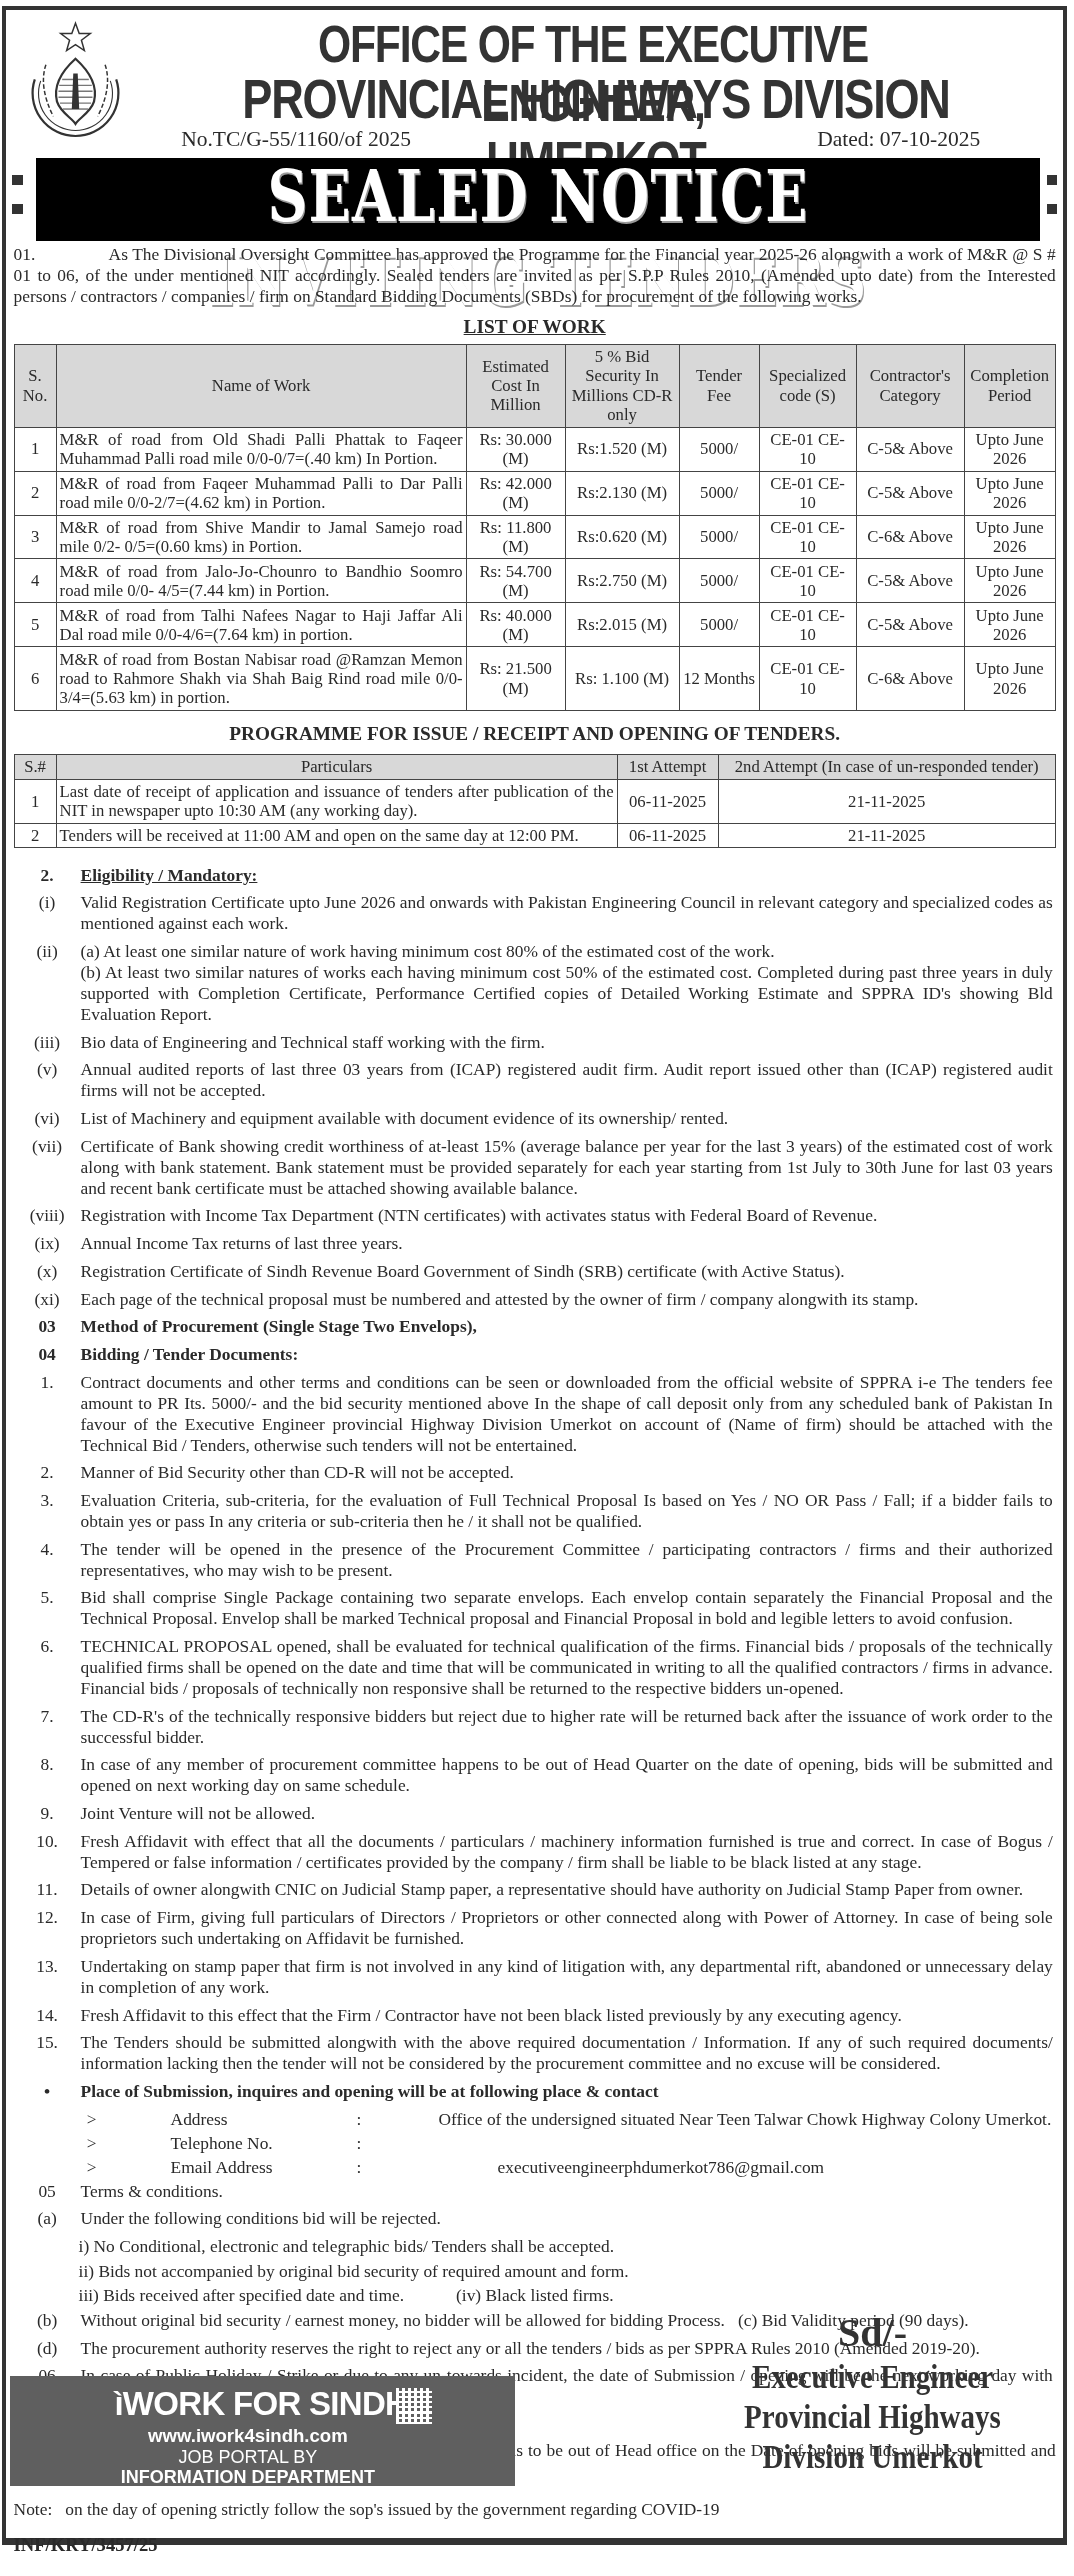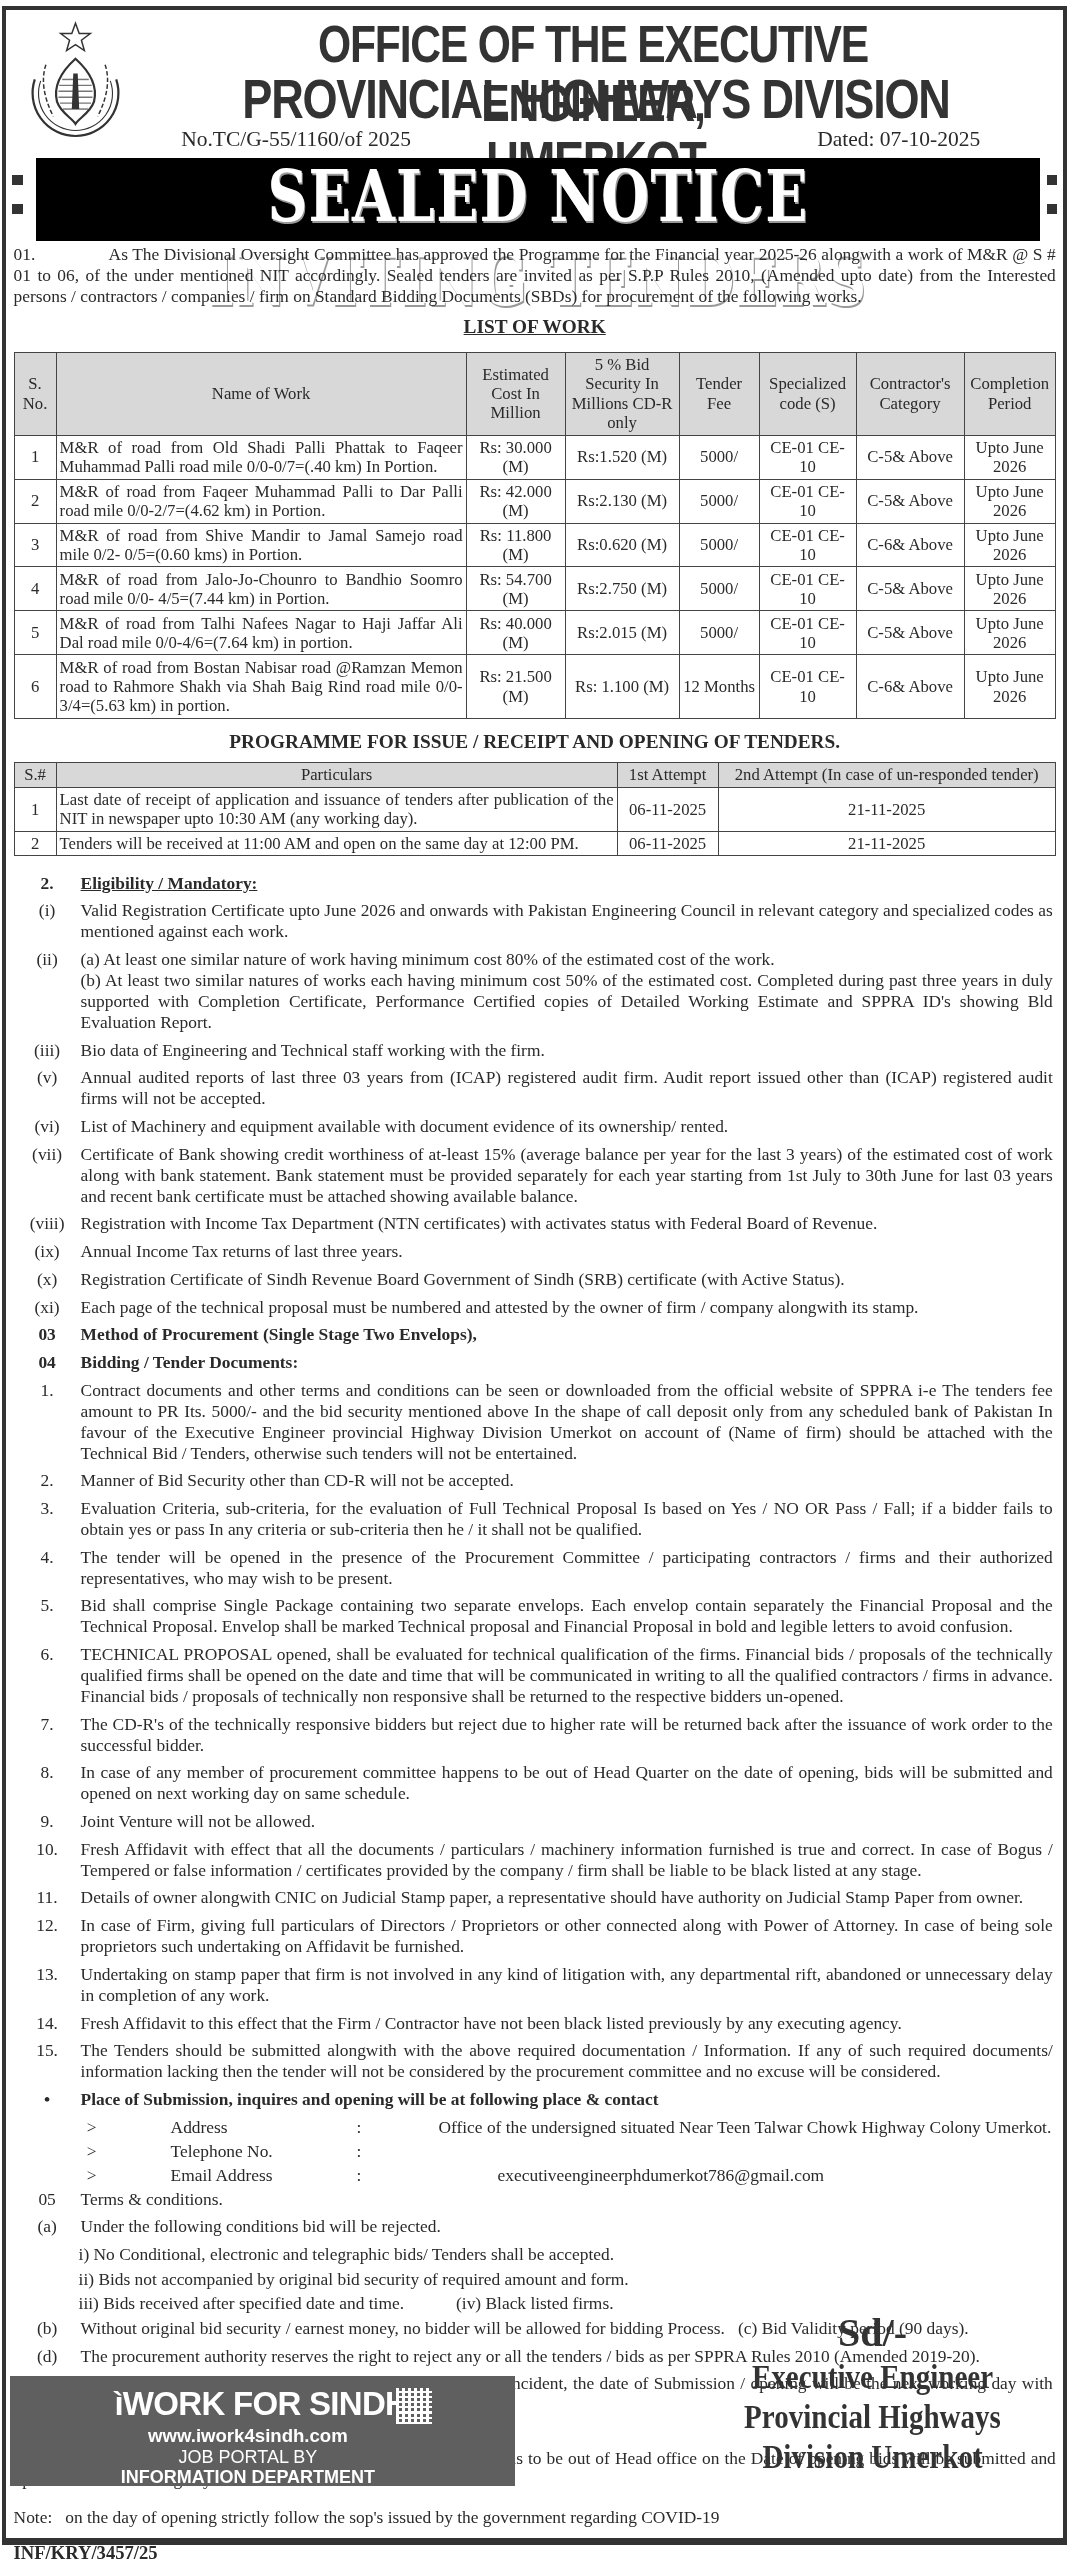--- a/index.html
+++ b/index.html
@@ -11,21 +11,21 @@
   .t1{top:4.5px;font-size:52px;line-height:59px;}
   .t2{top:58px;font-size:55px;line-height:62px;left:111px;width:958px;}
   .refno{position:absolute;left:175px;top:117px;font-size:21.5px;}
   .dated{position:absolute;left:811px;top:117px;font-size:21.5px;}
   .banner{position:absolute;left:30px;top:148px;width:1004px;height:83px;background:#000000;}
   .banner .txt{position:absolute;left:0;right:0;top:-4.5px;text-align:center;font-family:"DejaVu Serif",serif;font-weight:bold;color:#fff;font-size:71px;letter-spacing:1.5px;transform:scaleX(0.78);transform-origin:center;text-shadow:1.5px 1.5px 0 #999;}
   .sq{position:absolute;width:10.4px;height:10.4px;background:#333;}
   .body{position:absolute;left:7.4px;right:7.4px;top:234px;font-size:17.4px;line-height:21px;}
   .intro{text-indent:0;margin:0;text-align:justify;}
   .intro .num{display:inline-block;width:95px;}
-  .sect-title{text-align:center;font-weight:bold;text-decoration:underline;font-size:19.3px;margin:9px 0 15px;}
+  .sect-title{text-align:center;font-weight:bold;text-decoration:underline;font-size:19.3px;margin:9px 0 7px;}
   table{border-collapse:collapse;width:100%;font-size:16.7px;line-height:19.3px;}
   th,td{border:1.5px solid #444;padding:2.2px 3px;vertical-align:middle;}
   th{background:#d8d8d8;font-weight:normal;text-align:center;font-family:"Liberation Serif",serif;}
   td.c{text-align:center;}
   td.j{text-align:justify;}
   .prog-title{text-align:center;font-weight:bold;font-size:19.3px;margin:12px 0 10.4px;}
   .items{margin-top:16.3px;}
   .it{display:flex;margin:0 0 6.7px 0;}
   .it .n{width:67px;flex:none;text-align:center;}
   .it .tx{flex:1;text-align:justify;padding-right:3px;}

